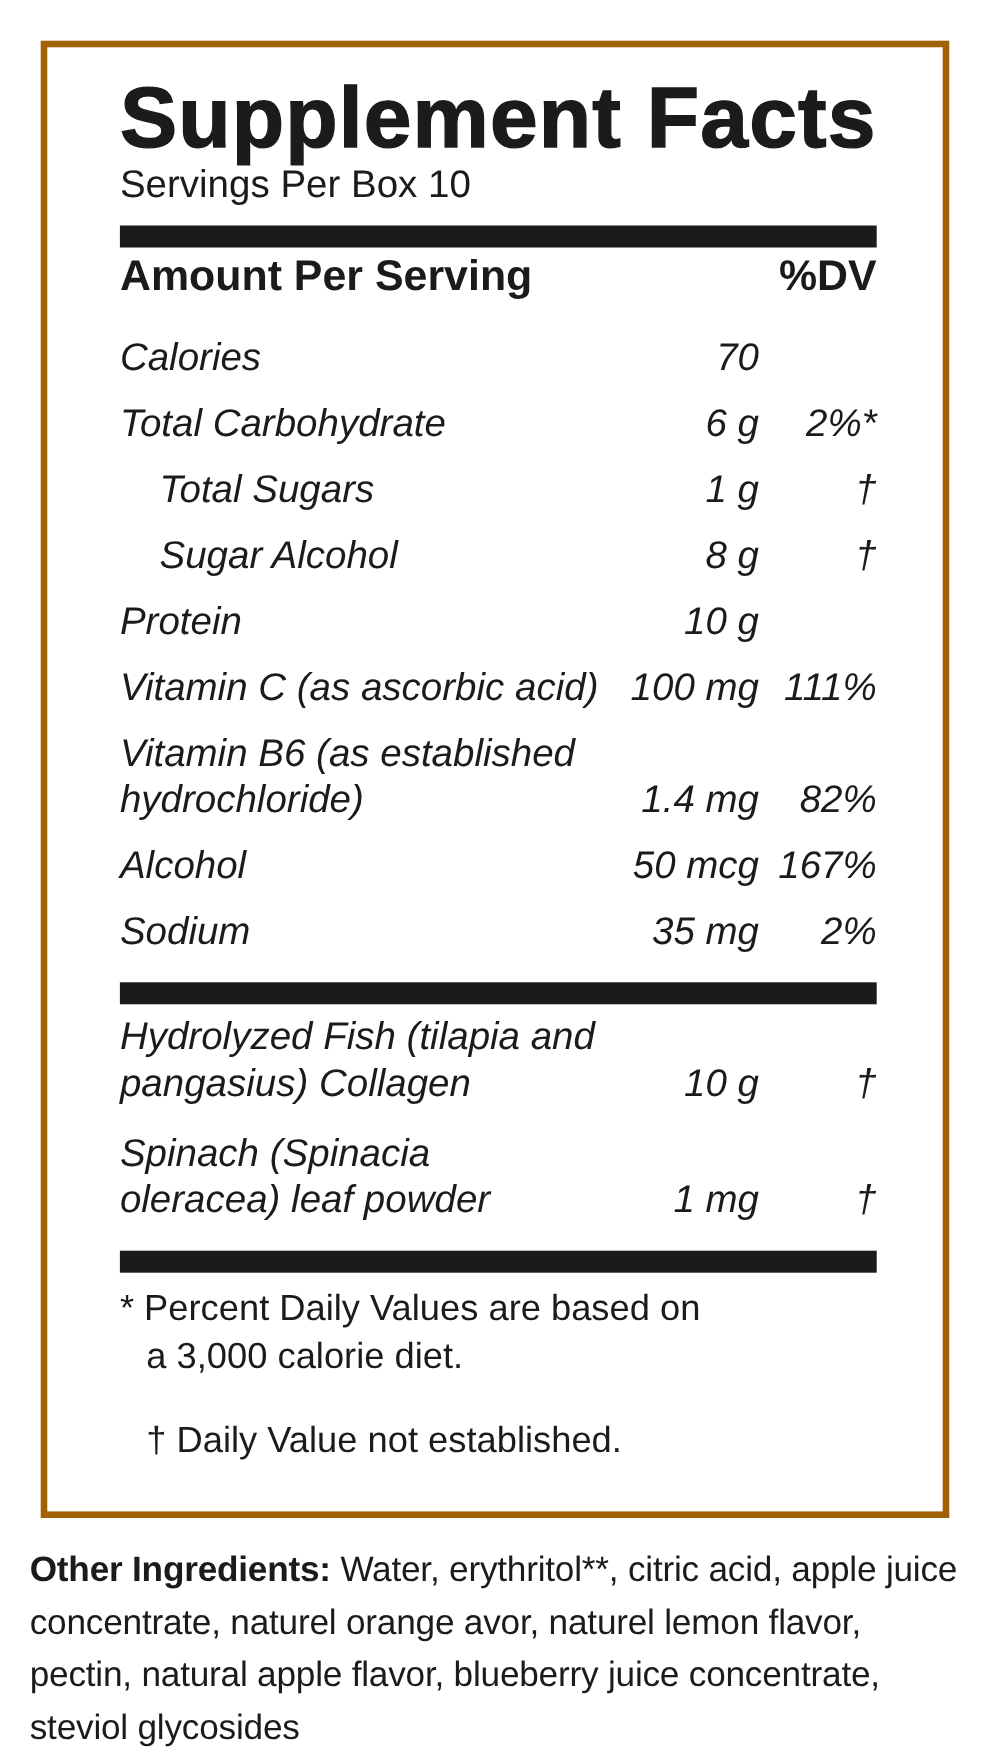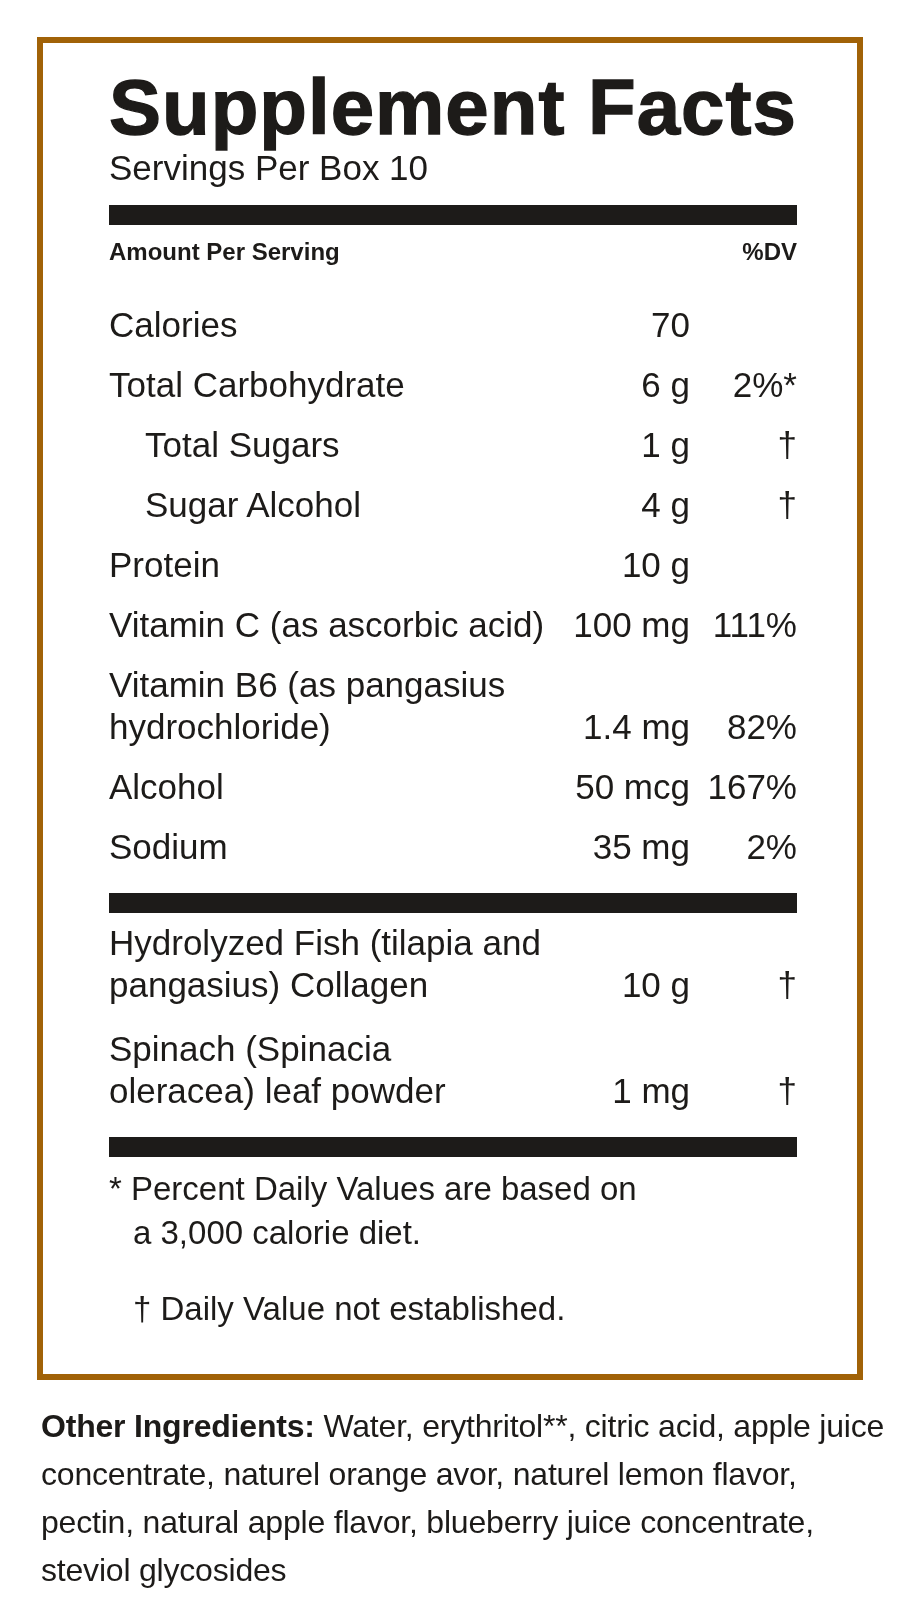--- a/index.html
+++ b/index.html
@@ -46,32 +46,33 @@
     background: #1d1b19;
   }
   .bar-1 { margin-top: 17px; }
   .bar-2 { margin-top: 16px; }
   .bar-3 { margin-top: 16px; }
   .hdr-row {
     display: flex;
     justify-content: space-between;
     align-items: baseline;
     padding-top: 6px;
-    font-size: 24px;
+    font-size: 39px;
     font-weight: bold;
     line-height: 42px;
     white-space: pre;
   }
   .rows { margin-top: 22px; }
   .row {
     display: flex;
     align-items: flex-end;
     padding: 9px 0;
     font-size: 35px;
     line-height: 42px;
+    font-style: italic;
   }
   .row .cell-name {
     flex: 1;
     min-width: 0;
     white-space: pre;
   }
   .row.indent .cell-name { padding-left: 36px; }
   .row .cell-amount {
     width: 150px;
     text-align: right;
@@ -95,21 +96,21 @@
     white-space: pre;
   }
   .footnote-ne {
     padding-left: 24px;
     white-space: pre;
     margin-top: 32px;
   }
   
   .other-ingredients {
     position: absolute;
-    left: 41px;
+    left: 27px;
     top: 1402px;
     width: 848px;
     font-size: 32px;
     line-height: 48px;
     letter-spacing: -0.2px;
     margin: 0;
   }
   .other-ingredients .lead { font-weight: bold; }
 </style>
 </head>
@@ -145,38 +146,38 @@
       </div>
 
       <div class="row indent">
         <span class="cell-name">Total Sugars</span>
         <span class="cell-amount">1 g</span>
         <span class="cell-dv">†</span>
       </div>
 
       <div class="row indent">
         <span class="cell-name">Sugar Alcohol</span>
-        <span class="cell-amount">4 g</span>
+        <span class="cell-amount">8 g</span>
         <span class="cell-dv">†</span>
       </div>
 
       <div class="row">
         <span class="cell-name">Protein</span>
         <span class="cell-amount">10 g</span>
         <span class="cell-dv"></span>
       </div>
 
       <div class="row">
         <span class="cell-name">Vitamin C (as ascorbic acid)</span>
         <span class="cell-amount">100 mg</span>
         <span class="cell-dv">111%</span>
       </div>
 
       <div class="row">
-        <span class="cell-name">Vitamin B6 (as pangasius
+        <span class="cell-name">Vitamin B6 (as established
 hydrochloride)</span>
         <span class="cell-amount">1.4 mg</span>
         <span class="cell-dv">82%</span>
       </div>
 
       <div class="row">
         <span class="cell-name">Alcohol</span>
         <span class="cell-amount">50 mcg</span>
         <span class="cell-dv">167%</span>
       </div>

